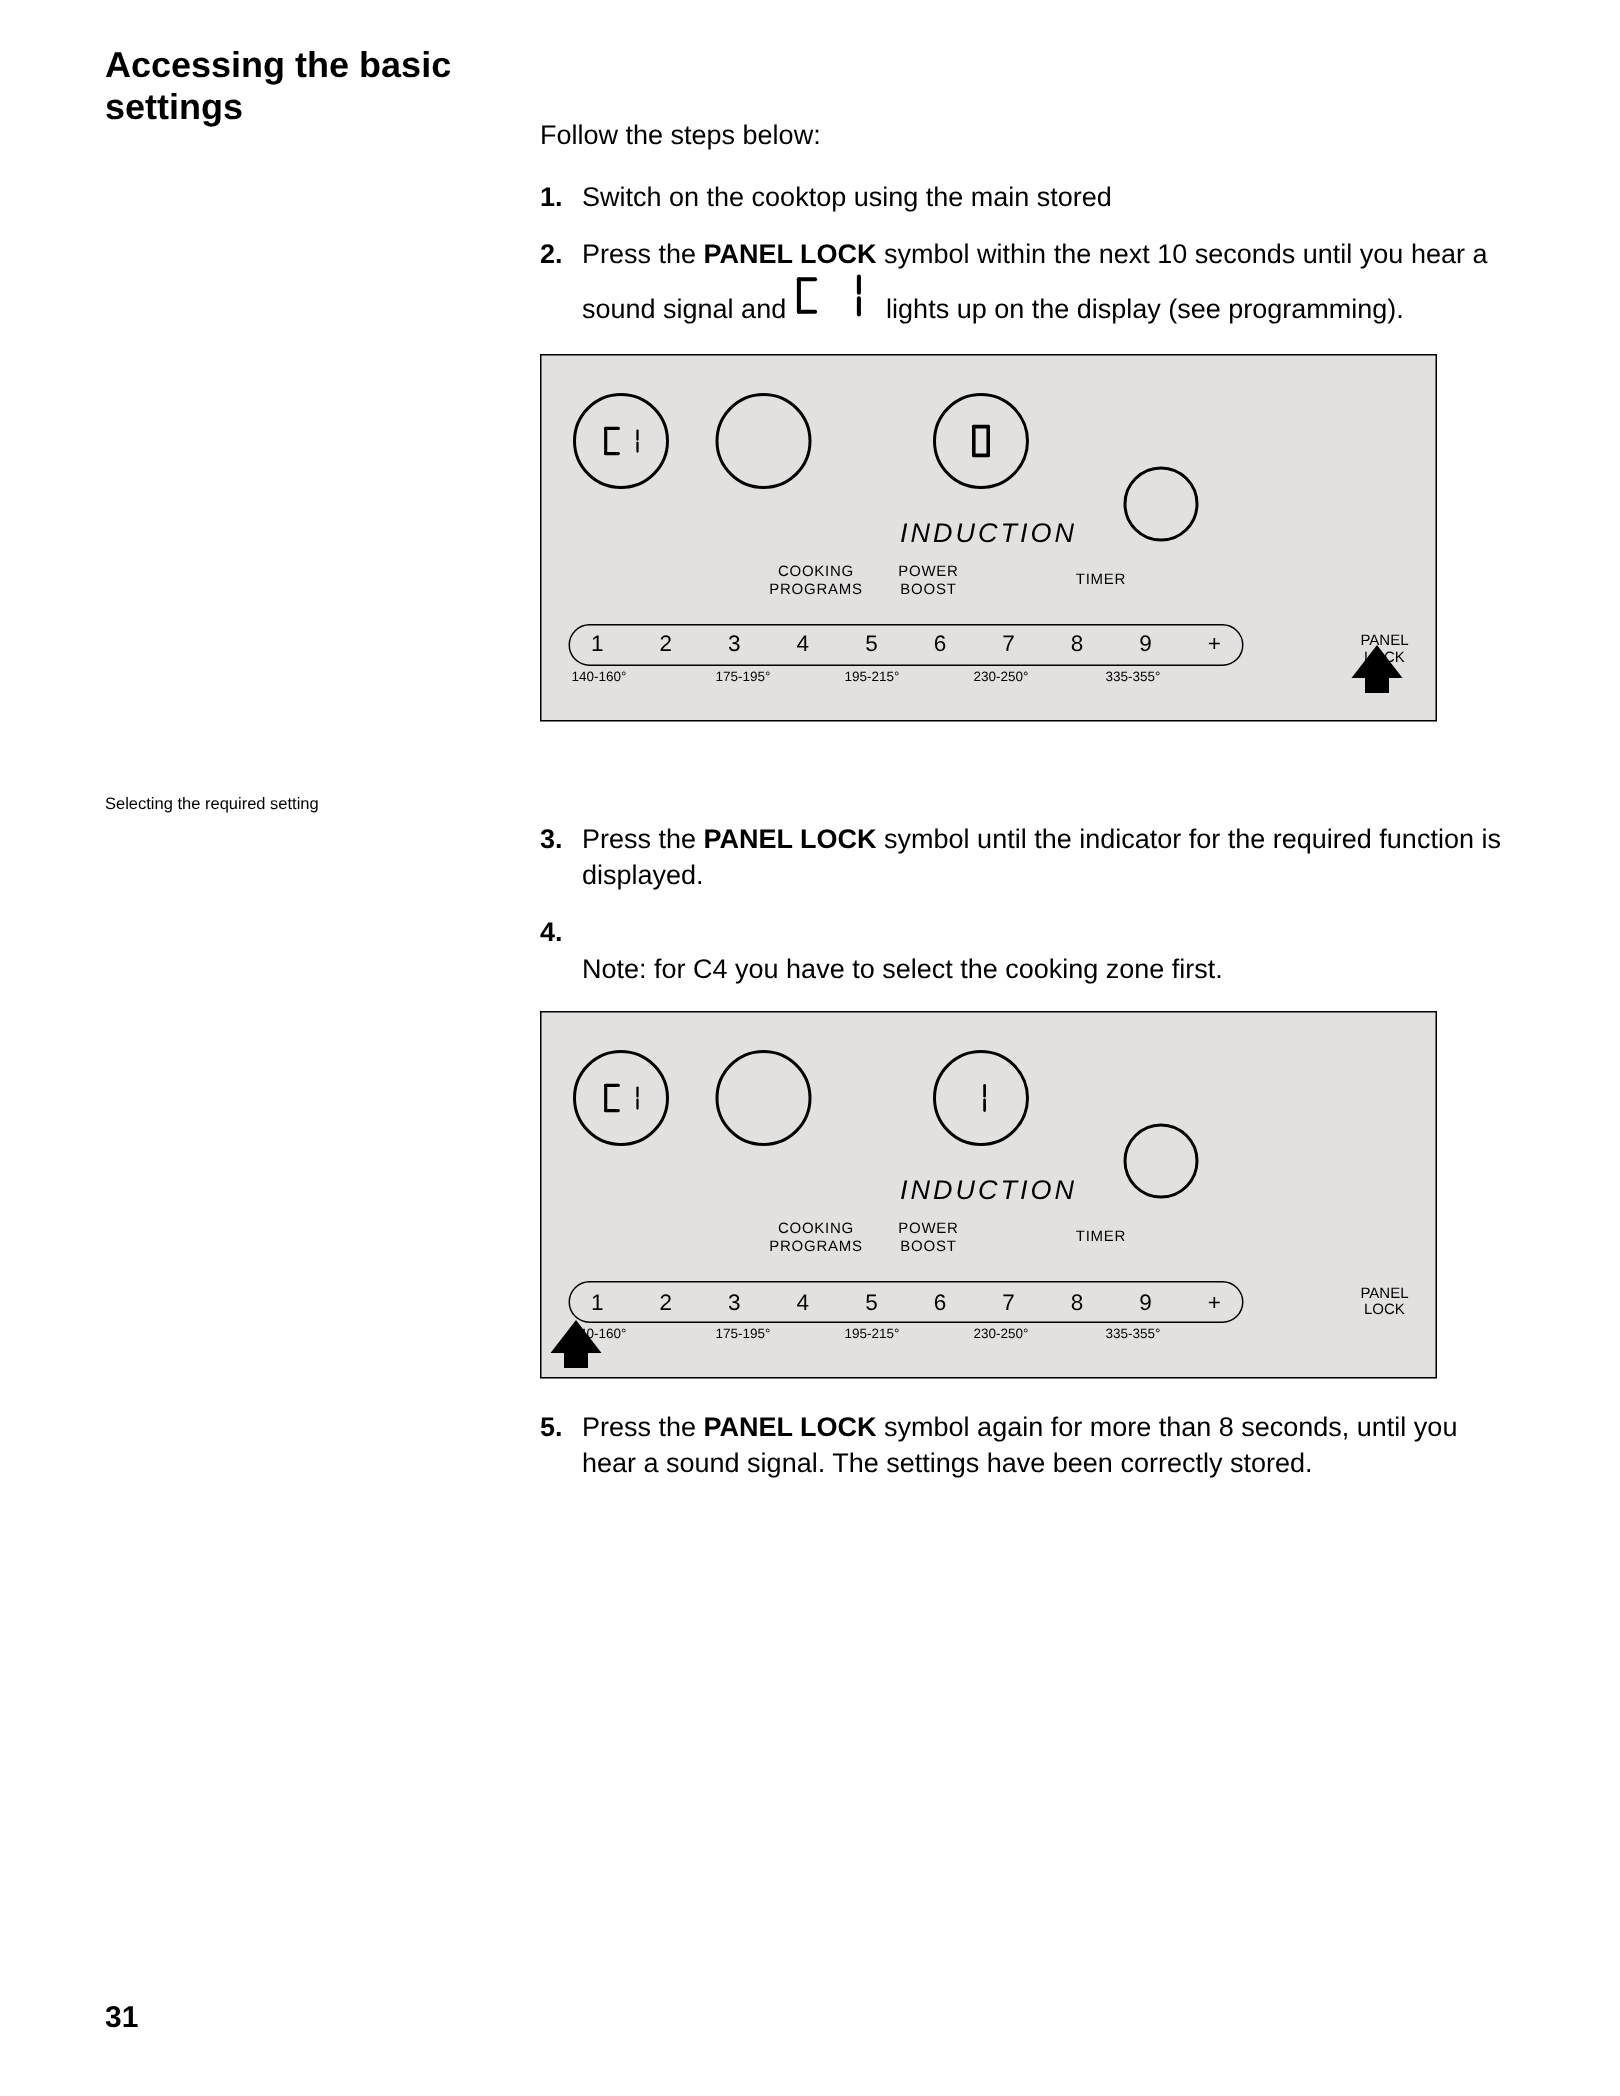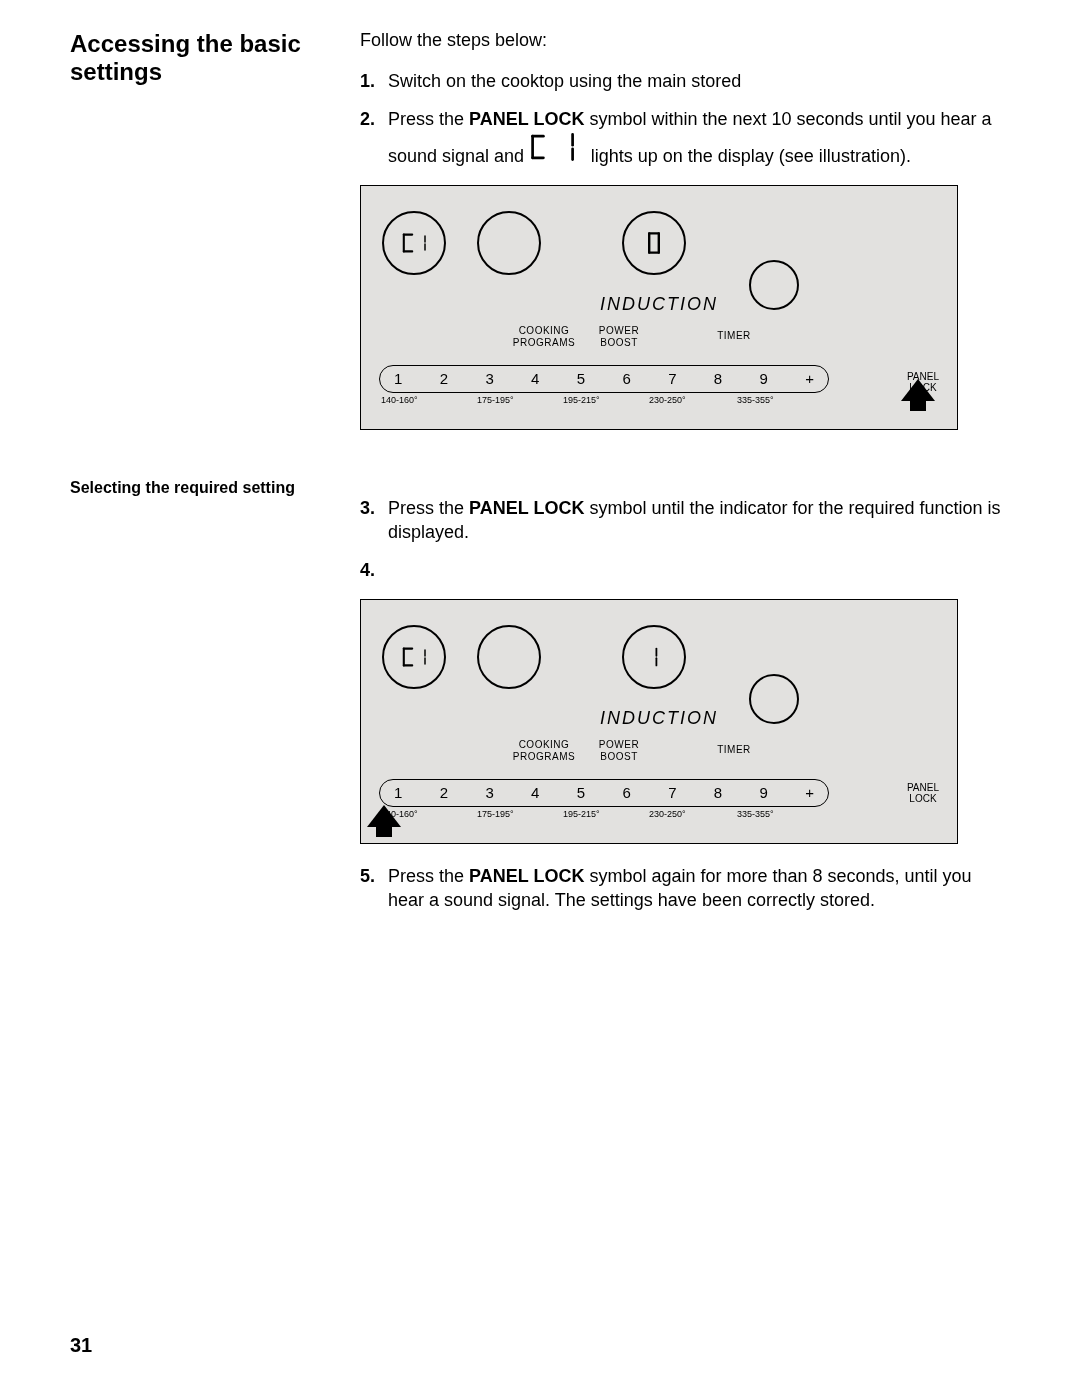--- a/index.html
+++ b/index.html
@@ -26,20 +26,21 @@
     flex: 1;
   }
   h1 {
     font-size: 24px;
     font-weight: bold;
     margin: 0 0 8px 0;
     line-height: 1.15;
   }
   .intro {
     font-size: 18px;
+    margin-top: 50px;
     margin-bottom: 18px;
   }
   ol.steps {
     list-style: none;
     padding: 0;
     margin: 0;
   }
   ol.steps > li {
     font-size: 18px;
     line-height: 1.35;
@@ -50,22 +51,22 @@
     font-weight: bold;
     width: 28px;
     flex: 0 0 28px;
   }
   .step-body {
     flex: 1;
   }
   .bold { font-weight: bold; }
   .inline-seg { font-family: 'Courier New', monospace; letter-spacing: 2px;}
   .sub-heading {
-    font-weight: bold;
-    font-size: 16px;
+    font-weight: normal;
+    font-size: 11px;
     margin-top: 510px;
     line-height: 1.3;
   }
 
   
   .panel {
     border: 1px solid #000;
     background: #e2e1df;
     margin: 16px 0 20px 0;
     padding: 12px 18px 34px 18px;
@@ -187,21 +188,21 @@
           <span class="step-body">
             <span>Press the </span><span class="bold">PANEL LOCK</span><span> symbol within the next 10 seconds until you hear a sound signal and </span><span class="inline-seg">
               <svg class="seg" viewBox="0 0 20 32">
                   <line x1="4" y1="4" x2="16" y2="4"></line>
                   <line x1="4" y1="4" x2="4" y2="28"></line>
                   <line x1="4" y1="28" x2="16" y2="28"></line>
                 </svg>&nbsp;<svg class="seg" viewBox="0 0 20 32">
                   <line x1="14" y1="2" x2="14" y2="14"></line>
                   <line x1="14" y1="18" x2="14" y2="30"></line>
                 </svg>
-            </span><span> lights up on the display (see illustration).</span>
+            </span><span> lights up on the display (see programming).</span>
           </span>
         </li>
       </ol>
 
       <div class="panel">
         <div class="zones-row">
           <div style="width:70px; display:flex; justify-content:center;">
             <div class="zone zone-big">
               <span class="zone-content">
                 <svg class="seg" style="width:14px;height:24px" viewBox="0 0 20 32">
@@ -285,20 +286,21 @@
         <li>
           <span class="step-num">3.</span>
           <span class="step-body">
             <span>Press the </span><span class="bold">PANEL LOCK</span><span> symbol until the indicator for the required function is displayed.</span>
           </span>
         </li>
         <li>
           <span class="step-num">4.</span>
           <span class="step-body">
             <br>
+            <span>Note: for C4 you have to select the cooking zone first.</span>
           </span>
         </li>
       </ol>
 
       <div class="panel">
         <div class="zones-row">
           <div style="width:70px; display:flex; justify-content:center;">
             <div class="zone zone-big">
               <span class="zone-content">
                 <svg class="seg" style="width:14px;height:24px" viewBox="0 0 20 32">

